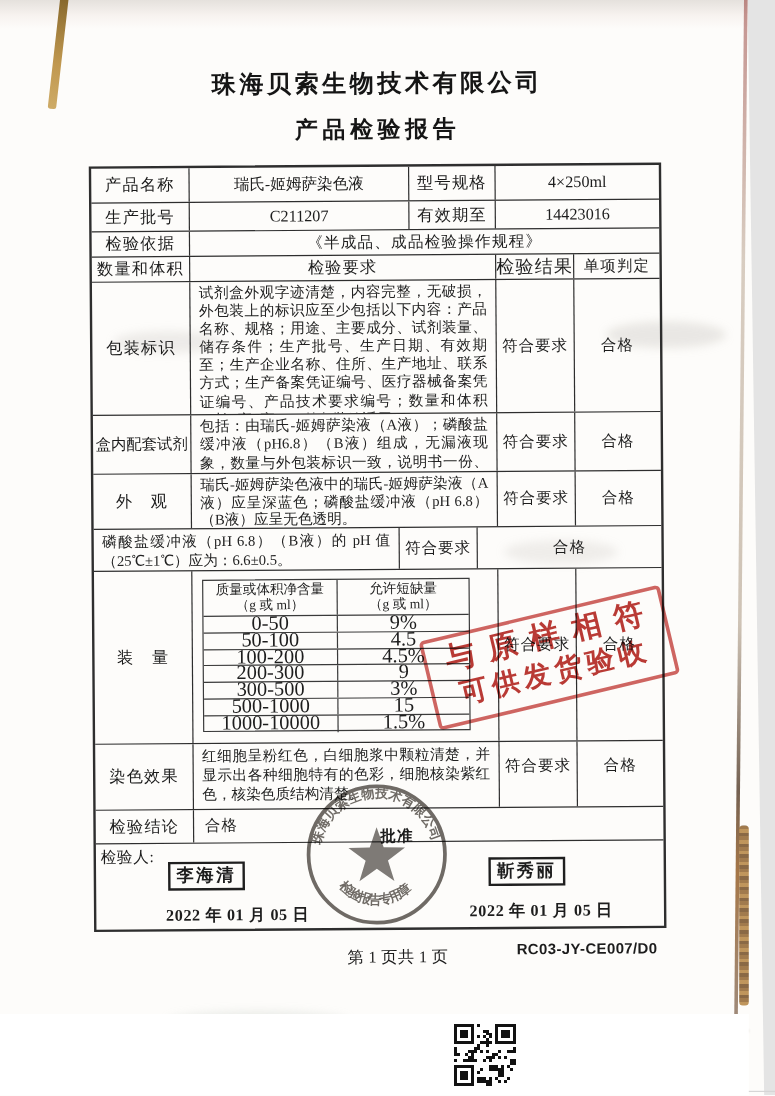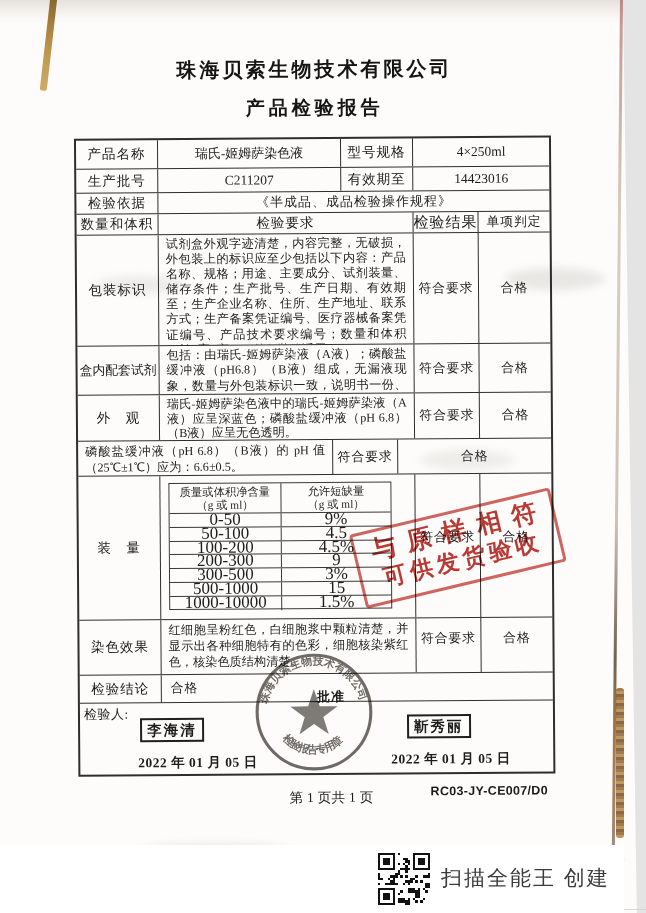--- a/index.html
+++ b/index.html
@@ -357,15 +357,14 @@
         <rect x="8" y="19" width="1" height="1" fill="#111"></rect>
         <rect x="9" y="19" width="1" height="1" fill="#111"></rect>
         <rect x="10" y="19" width="1" height="1" fill="#111"></rect>
         <rect x="11" y="19" width="1" height="1" fill="#111"></rect>
         <rect x="12" y="19" width="1" height="1" fill="#111"></rect>
         <rect x="15" y="19" width="1" height="1" fill="#111"></rect>
         <rect x="17" y="19" width="1" height="1" fill="#111"></rect>
         <rect x="11" y="20" width="1" height="1" fill="#111"></rect>
         <rect x="12" y="20" width="1" height="1" fill="#111"></rect>
       </svg>
-    <div class="scanner-text">扫描全能王 创建</div>
   </div>
 </div>
 
 </body></html>

